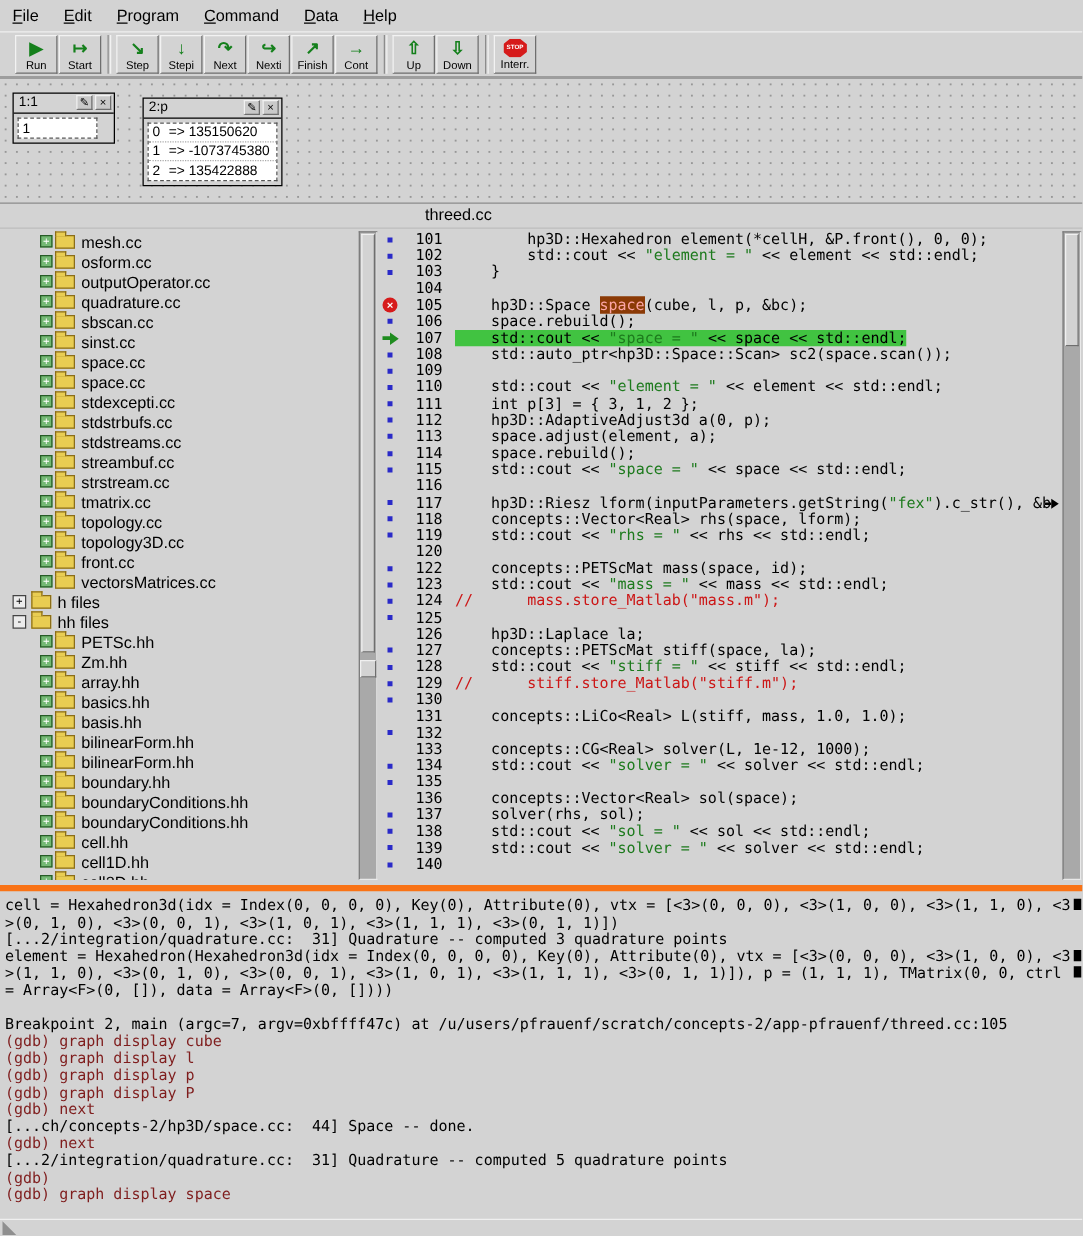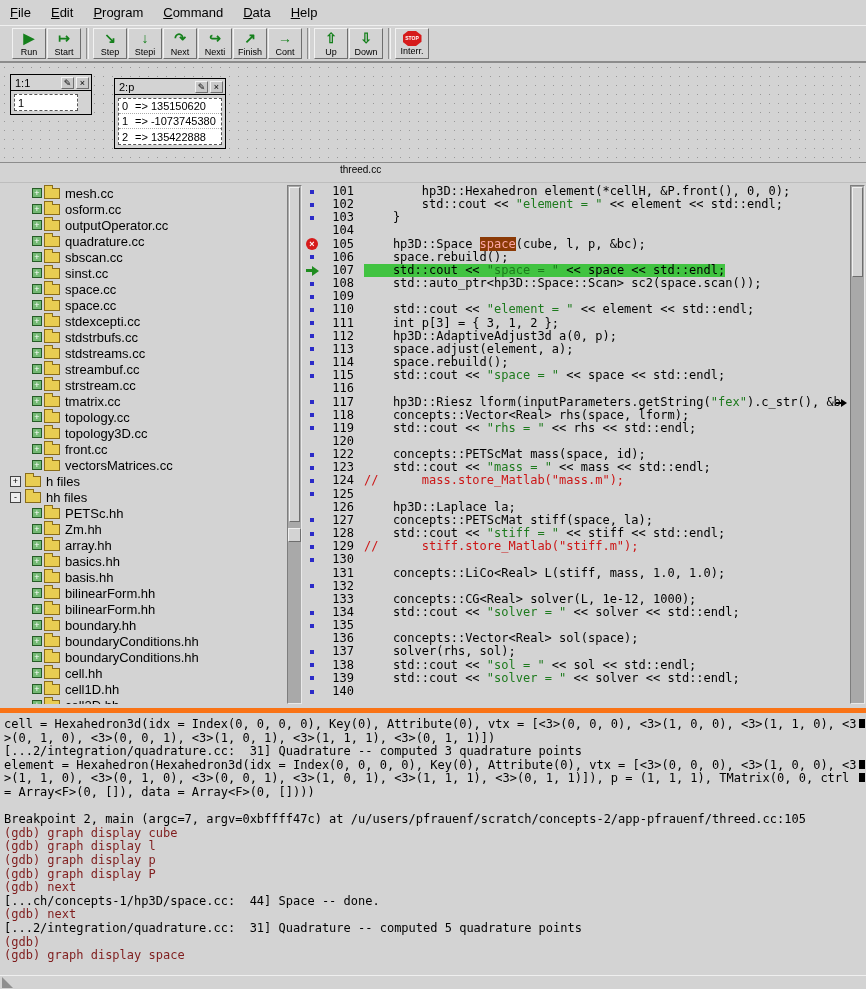--- a/index.html
+++ b/index.html
@@ -17,33 +17,33 @@
 .tbtn-icon{height:17px;line-height:17px;font-size:14px;color:#15801c;font-weight:bold}
 .tbtn-icon.stop{width:19px;height:15px;background:#d61b1b;color:#fff;font-size:5px;font-weight:bold;line-height:15px;text-align:center;clip-path:polygon(29% 0,71% 0,100% 29%,100% 71%,71% 100%,29% 100%,0 71%,0 29%)}
 .tbtn-label{font-size:9px;line-height:10px}
 .tsep{width:3px;height:31px;margin:0 4px;border-left:1px solid #8c8c8c;border-right:1px solid #f2f2f2}
 
 
 #data-panel{position:absolute;top:62px;left:0;right:0;height:101px;border-top:1px solid #8c8c8c;border-bottom:1px solid #8c8c8c;background-image:radial-gradient(#979797 0.8px,rgba(0,0,0,0) 1px);background-size:9px 9px}
 .display-win{position:absolute;background:#d3d3d3;border:1px solid #000}
 .display-win.win0{left:10px;top:11px;width:82px}
 .display-win.win1{left:114px;top:15px;width:112px}
-.dw-title{display:flex;align-items:center;height:16px;border-bottom:1px solid #000;padding:1px 2px;gap:2px;font-size:11px}
+.dw-title{display:flex;align-items:flex-start;height:16px;border-bottom:1px solid #000;padding:1px 2px;gap:2px;font-size:11px}
 .dw-name{flex:1;padding-left:2px}
 .dw-btn{width:13px;height:12px;border:1px solid;border-color:#f2f2f2 #6e6e6e #6e6e6e #f2f2f2;background:#c9c9c9;font-size:9px;line-height:11px;text-align:center}
 .dw-body{padding:3px}
 .dw-cell{width:64px;height:17px;background:#fff;border:1px dashed #555;font-size:11px;line-height:16px;padding-left:3px}
 .dw-table{background:#fff;border:1px dashed #555}
 .dw-row{display:flex;height:15px;align-items:center;font-size:11px;border-bottom:1px dotted #aaa}
 .dw-row:last-child{border-bottom:none}
 .dw-idx{width:16px;padding-left:3px}
 .dw-val{white-space:pre}
 
 
-#src-title{position:absolute;top:164px;left:340px;height:17px;font-size:10px}
+#src-title{position:absolute;top:164px;left:340px;height:17px;font-size:13px}
 
 
 #main{position:absolute;top:182px;left:0;right:0;height:524px;border-top:1px solid #bdbdbd}
 #tree{position:absolute;left:4px;top:2px;width:281px;bottom:2px;overflow:hidden}
 .tree-row{display:flex;align-items:center;height:16px;font-size:13px;white-space:nowrap}
 .tree-row.lvl1{padding-left:28px}
 .tree-row.lvl0{padding-left:6px}
 .toggle-box{width:11px;height:11px;border:1px solid #444;background:#ececec;font-size:9px;line-height:9px;text-align:center;margin-right:4px;flex:none}
 .plus-box{width:10px;height:10px;background:#74b974;border:1px solid #265c26;color:#fff;font-size:9px;line-height:8px;text-align:center;margin-right:2px;flex:none}
 .folder{width:16px;height:11px;background:#e9cd52;border:1px solid #8a6d1a;margin-right:5px;position:relative;flex:none}
@@ -520,21 +520,21 @@
       <div class="con-line con-out"><span>element = Hexahedron(Hexahedron3d(idx = Index(0, 0, 0, 0), Key(0), Attribute(0), vtx = [&lt;3&gt;(0, 0, 0), &lt;3&gt;(1, 0, 0), &lt;3</span><span class="wrap-box"></span></div>
       <div class="con-line con-out"><span>&gt;(1, 1, 0), &lt;3&gt;(0, 1, 0), &lt;3&gt;(0, 0, 1), &lt;3&gt;(1, 0, 1), &lt;3&gt;(1, 1, 1), &lt;3&gt;(0, 1, 1)]), p = (1, 1, 1), TMatrix(0, 0, ctrl </span><span class="wrap-box"></span></div>
       <div class="con-line con-out"><span>= Array&lt;F&gt;(0, []), data = Array&lt;F&gt;(0, [])))</span></div>
       <div class="con-line con-out"><span></span></div>
       <div class="con-line con-out"><span>Breakpoint 2, main (argc=7, argv=0xbffff47c) at /u/users/pfrauenf/scratch/concepts-2/app-pfrauenf/threed.cc:105</span></div>
       <div class="con-line con-cmd"><span>(gdb) graph display cube</span></div>
       <div class="con-line con-cmd"><span>(gdb) graph display l</span></div>
       <div class="con-line con-cmd"><span>(gdb) graph display p</span></div>
       <div class="con-line con-cmd"><span>(gdb) graph display P</span></div>
       <div class="con-line con-cmd"><span>(gdb) next</span></div>
-      <div class="con-line con-out"><span>[...ch/concepts-1/hp3D/space.cc:  44] Space -- done.</span></div>
+      <div class="con-line con-out"><span>[...ch/concepts-2/hp3D/space.cc:  44] Space -- done.</span></div>
       <div class="con-line con-cmd"><span>(gdb) next</span></div>
       <div class="con-line con-out"><span>[...2/integration/quadrature.cc:  31] Quadrature -- computed 5 quadrature points</span></div>
       <div class="con-line con-cmd"><span>(gdb) </span></div>
       <div class="con-line con-cmd"><span>(gdb) graph display space</span></div>
     </div>
   <div id="bottom-strip">
     <div id="resize-grip"></div>
   </div>
 </div>
 

